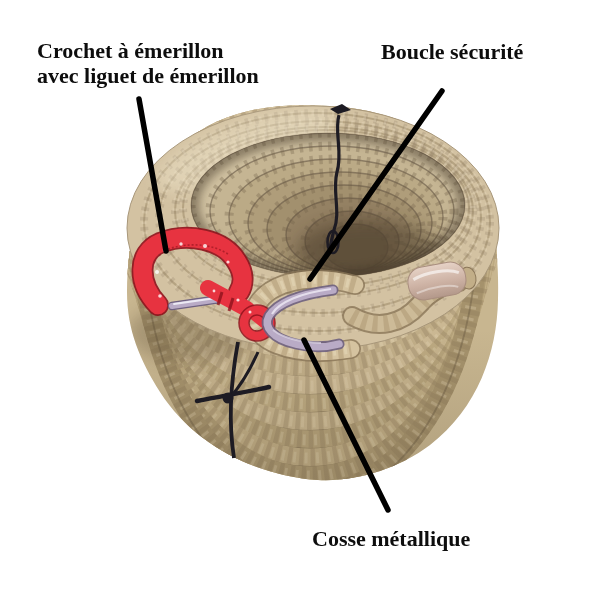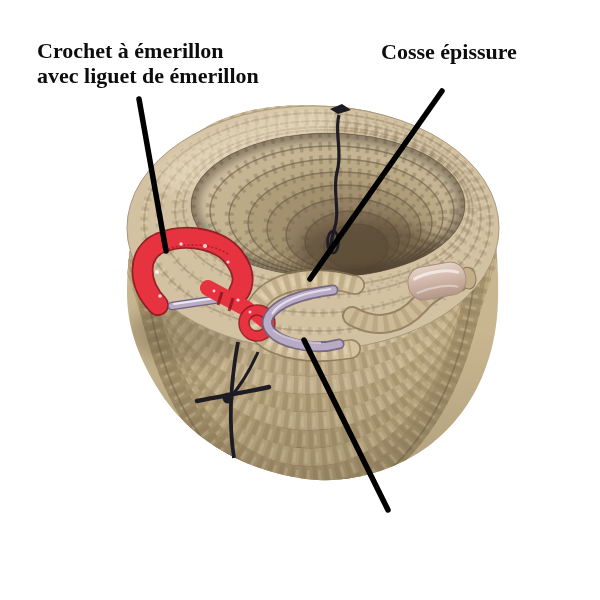--- a/index.html
+++ b/index.html
@@ -216,16 +216,19 @@
     <line x1="139" y1="99" x2="166" y2="251" style="stroke:var(--annotation-line,#000)" stroke-width="5.5" stroke-linecap="round"></line>
     <line x1="442" y1="91" x2="310" y2="279" style="stroke:var(--annotation-line,#000)" stroke-width="5.5" stroke-linecap="round"></line>
     <line x1="304" y1="340" x2="388" y2="510" style="stroke:var(--annotation-line,#000)" stroke-width="5.5" stroke-linecap="round"></line>
   </svg>
 
   <div class="label" style="left:37px;top:38px;">
     <div>Crochet à émerillon</div>
     <div>avec liguet de émerillon</div>
   </div>
   <div class="label" style="left:381px;top:39px;">
-    <span>Cosse épissure</span>
+    <span>Boucle sécurité</span>
   </div>
+  <div class="label" style="left:312px;top:526px;">
+    <span>Cosse métallique</span>
+  </div>
 
 </div>
 
 </body></html>

